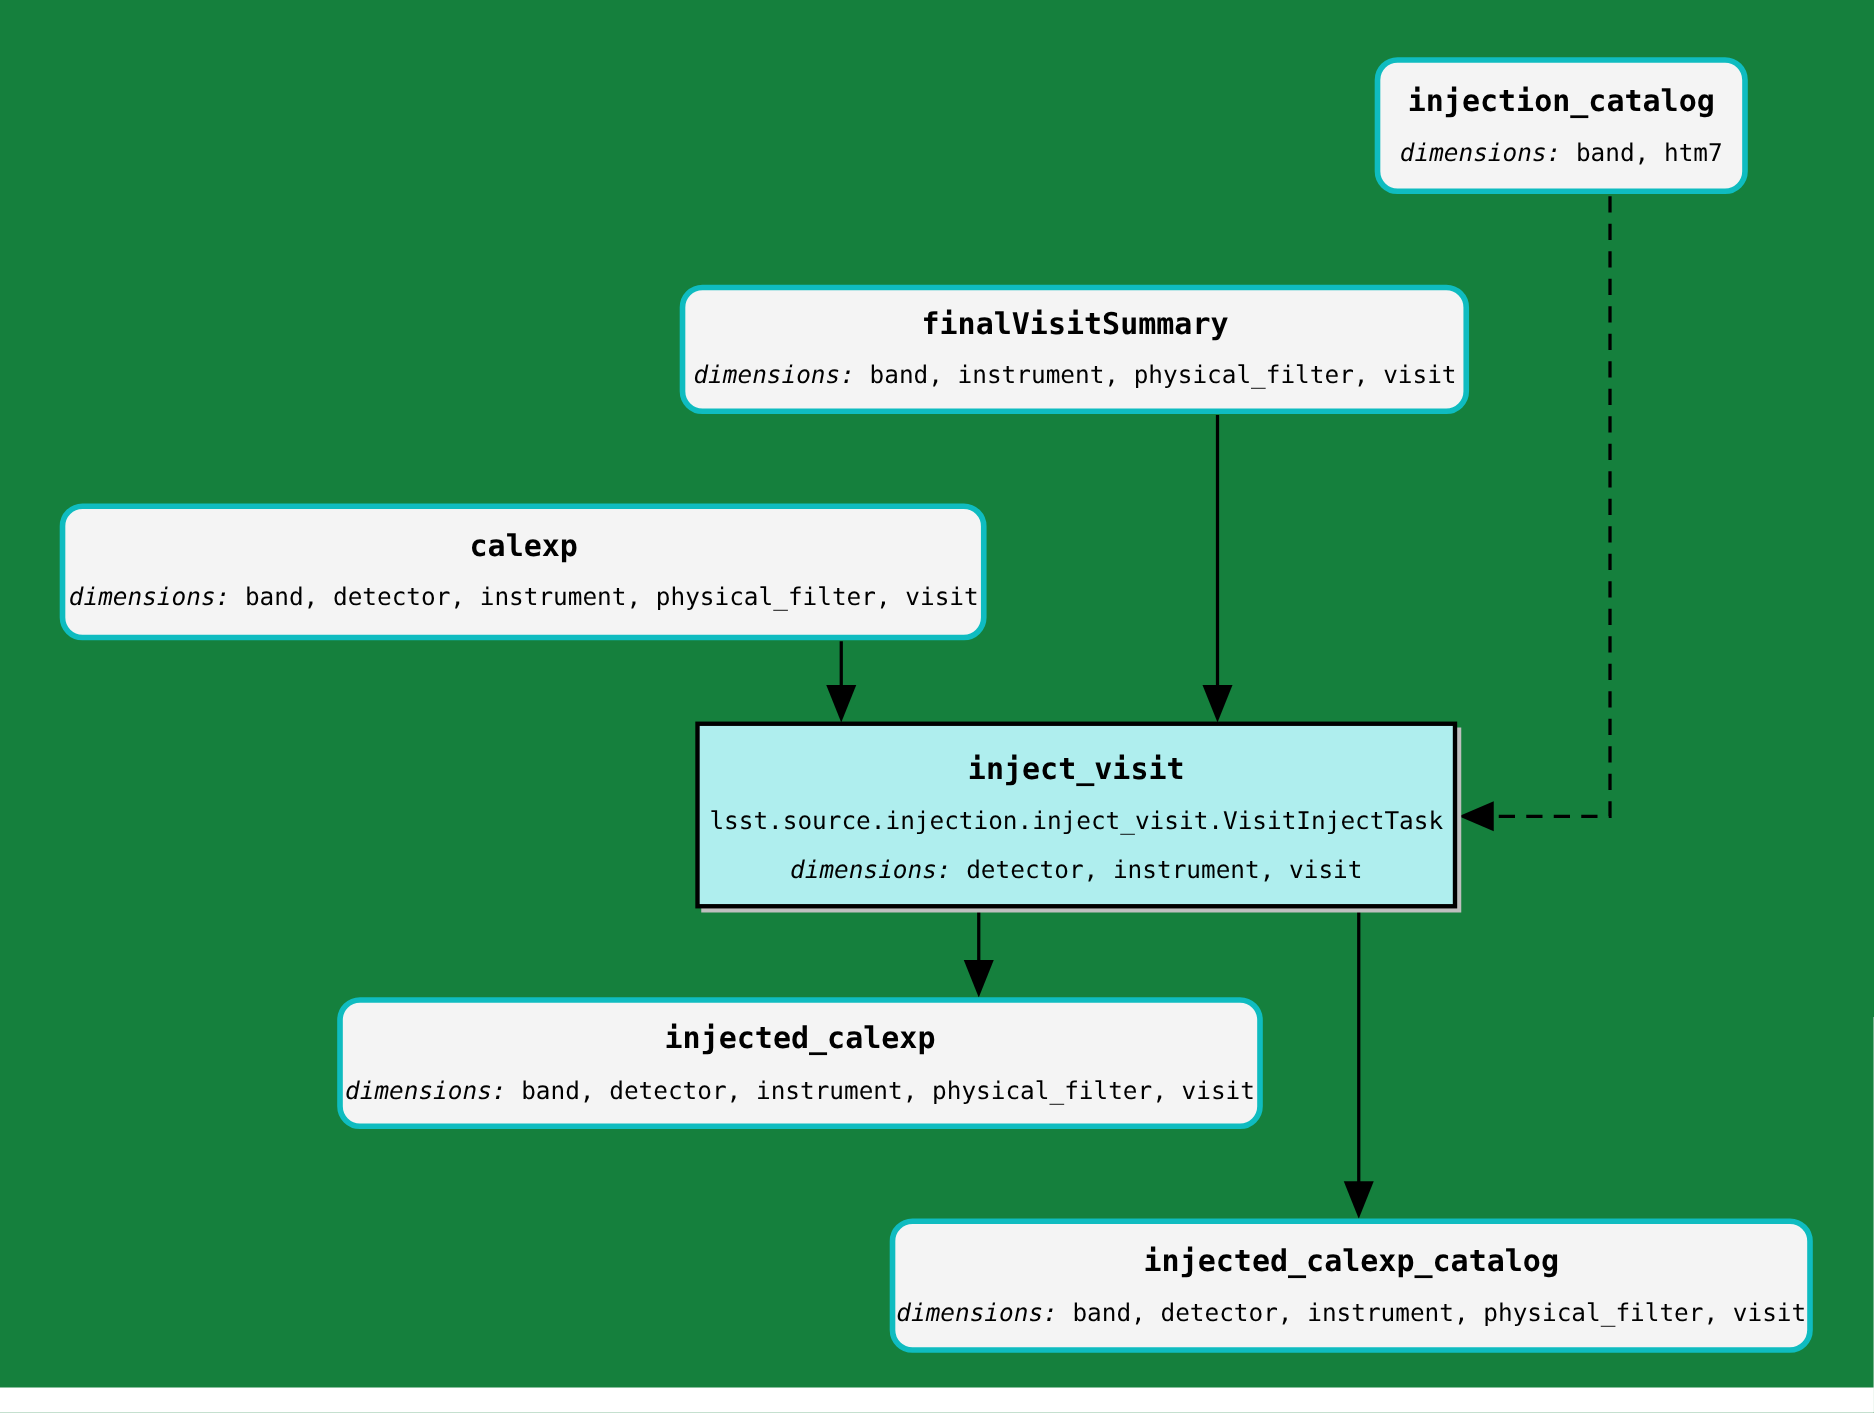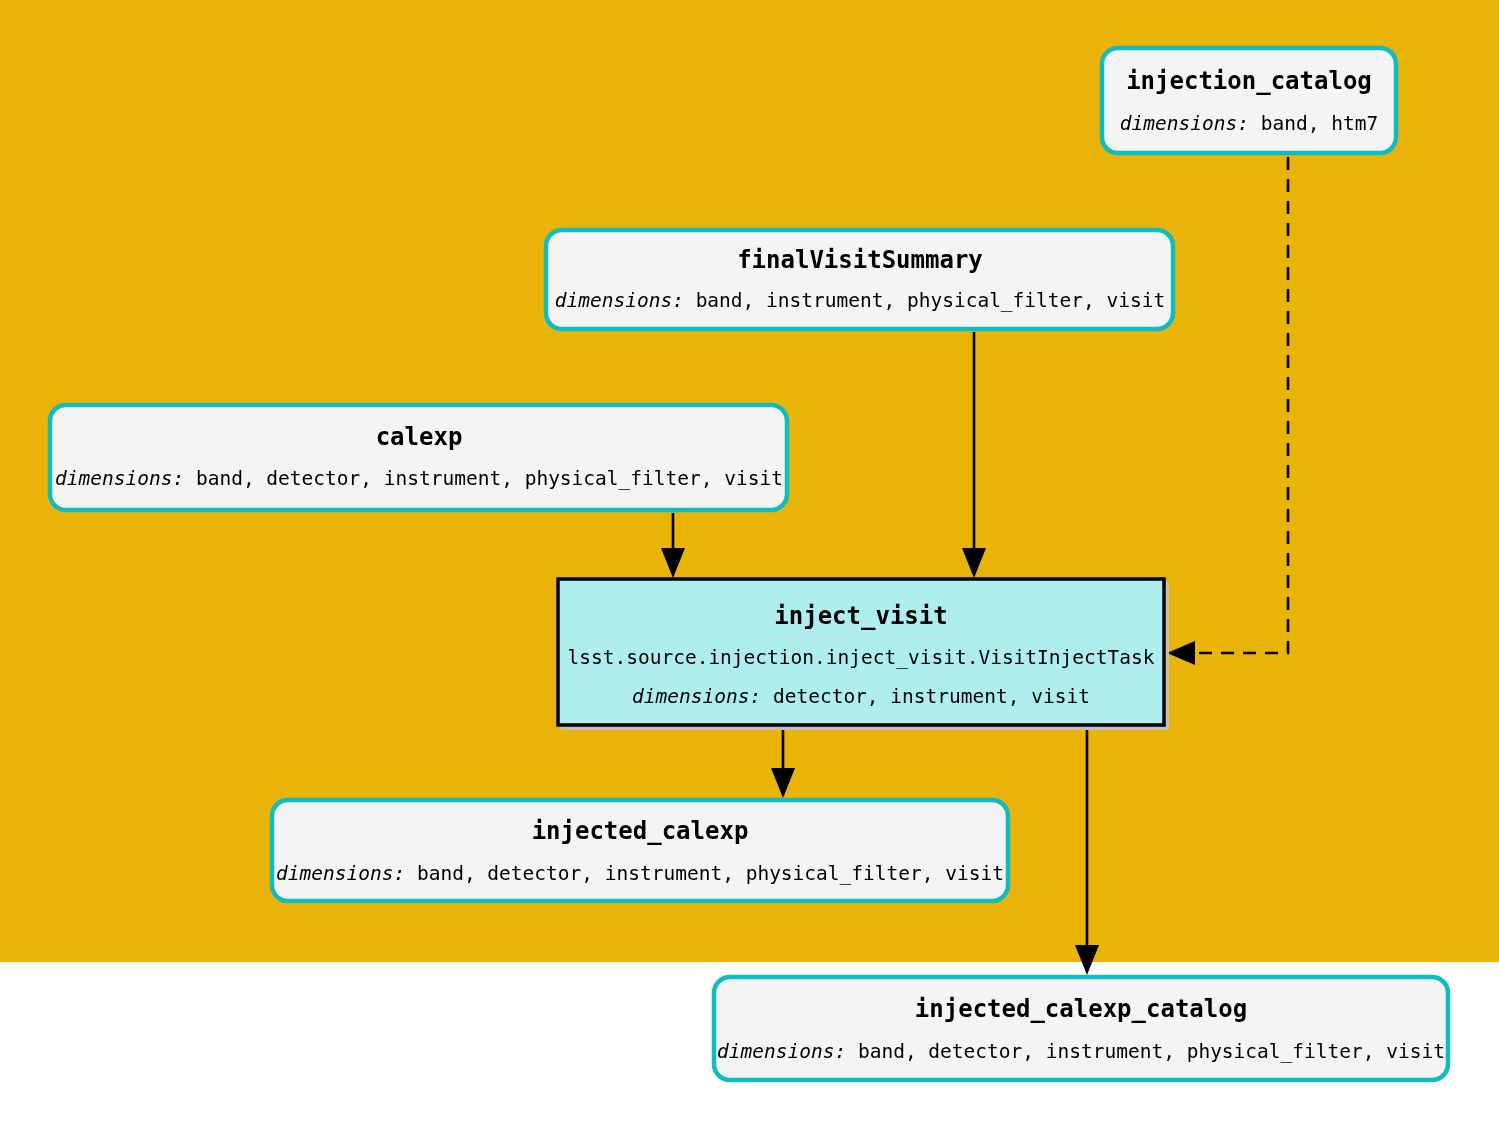--- a/index.html
+++ b/index.html
@@ -9,22 +9,22 @@
   }
   body {
     width: 1499px;
     height: 1130px;
     overflow: hidden;
     font-family: "DejaVu Sans Mono", monospace;
   }
   #diagram-root {
     position: relative;
     width: 1499px;
-    height: 962px;
-    background: #eab308;
+    height: 1110px;
+    background: #15803d;
   }
   svg.pipeline {
     position: absolute;
     top: 0;
     left: 0;
     width: 1499px;
     height: 1130px;
   }
   .node-rect-dataset {
     fill: #f4f4f4;

